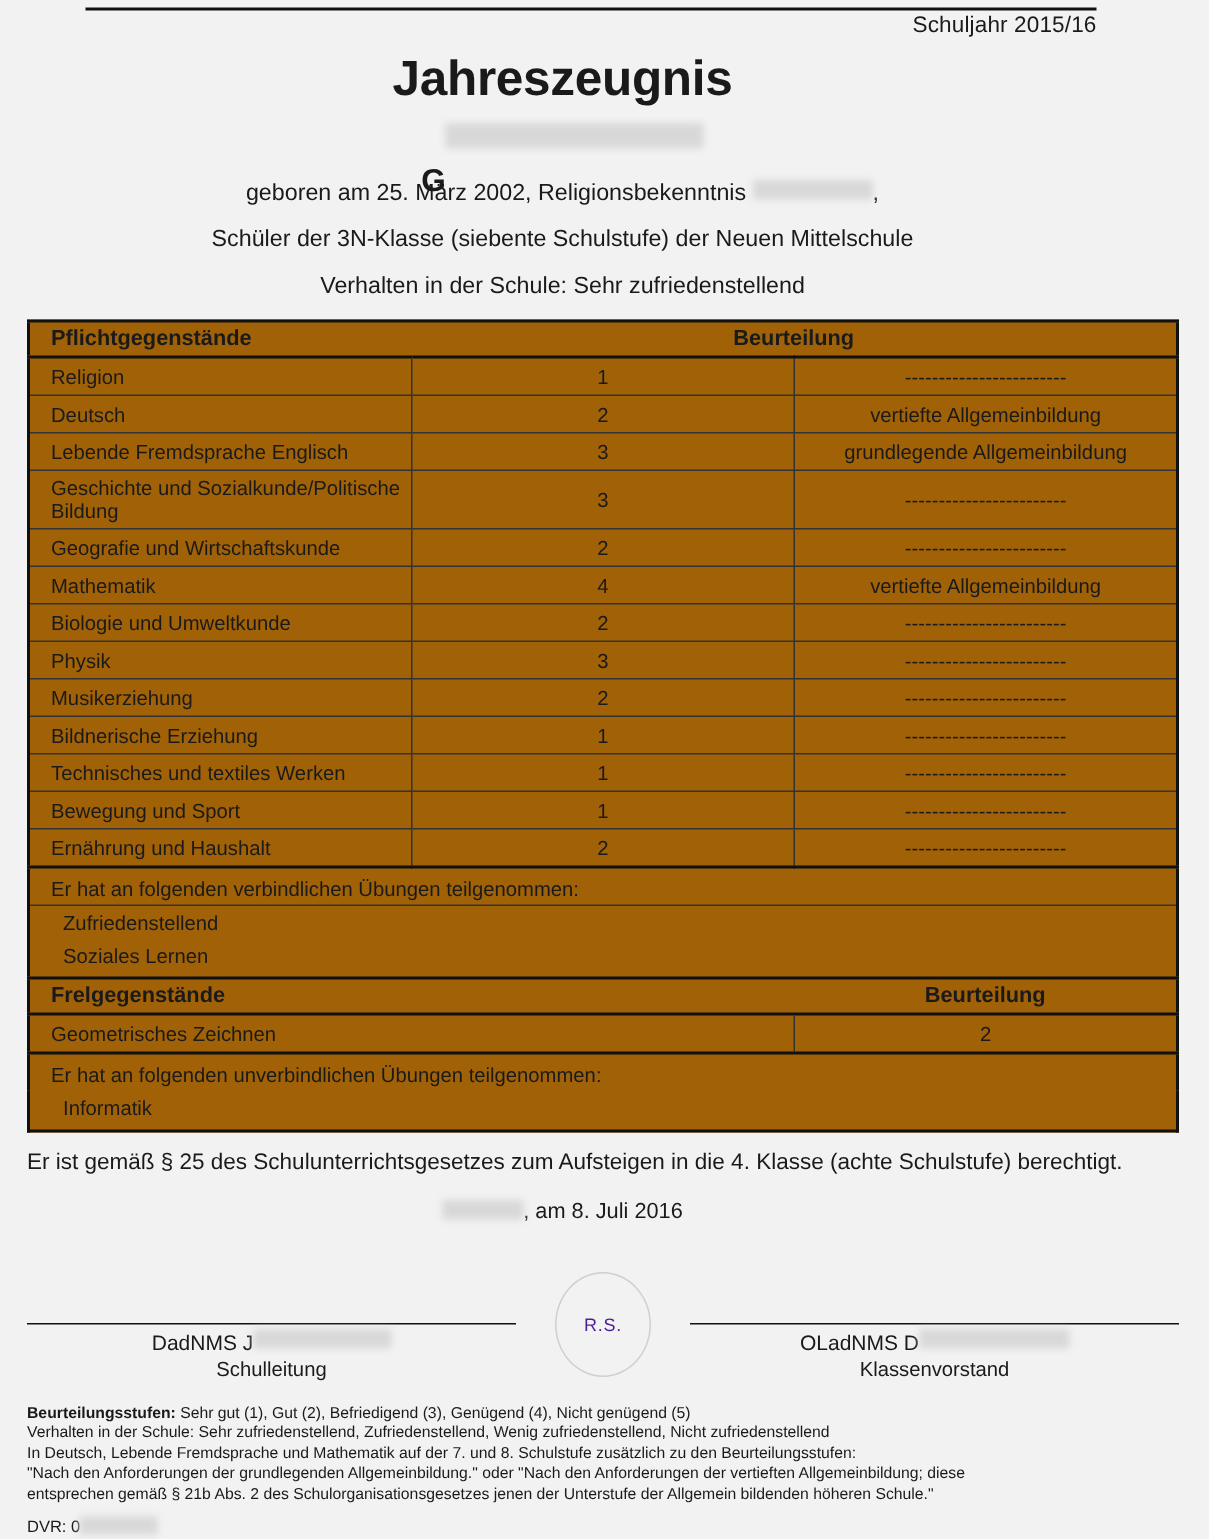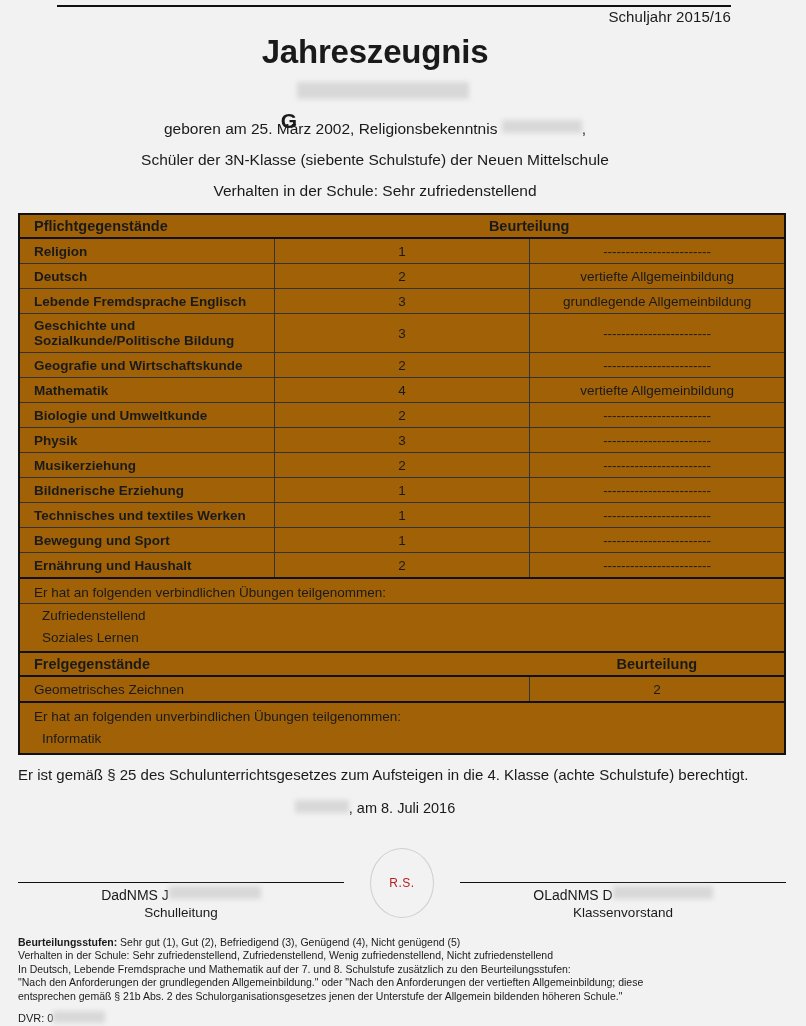--- a/index.html
+++ b/index.html
@@ -109,21 +109,21 @@
     text-align: center;
     padding-left: 0;
     width: 152px;
   }
   td.col-note {
     text-align: center;
     padding-left: 0;
     width: 230px;
     white-space: nowrap;
   }
-  td.col-subject { width: 384px; font-weight: bold; }
+  td.col-subject { width: 384px; }
   td.dashes {
     letter-spacing: 0px;
     font-size: 13.5px;
   }
   tr.note-row td {
     border-left: none;
     border-right: none;
   }
   tr.note-row td.intro { padding-bottom: 3px; padding-top: 5px; margin-top: 24px; }
   tr.note-row td.item  { padding-top: 3px; padding-bottom: 3px; }
@@ -153,21 +153,21 @@
   }
   .seal {
     position: absolute;
     left: 50%;
     transform: translateX(-50%);
     top: -8px;
     width: 62px;
     height: 68px;
     border: 1px solid #cfcfcf;
     border-radius: 50%;
-    color: #b91c1c;
+    color: #4c1d95;
     font-size: 12px;
     display: flex;
     align-items: center;
     justify-content: center;
     letter-spacing: .5px;
   }
   .sig-block {
     position: absolute;
     width: 326px;
     top: 26px;

